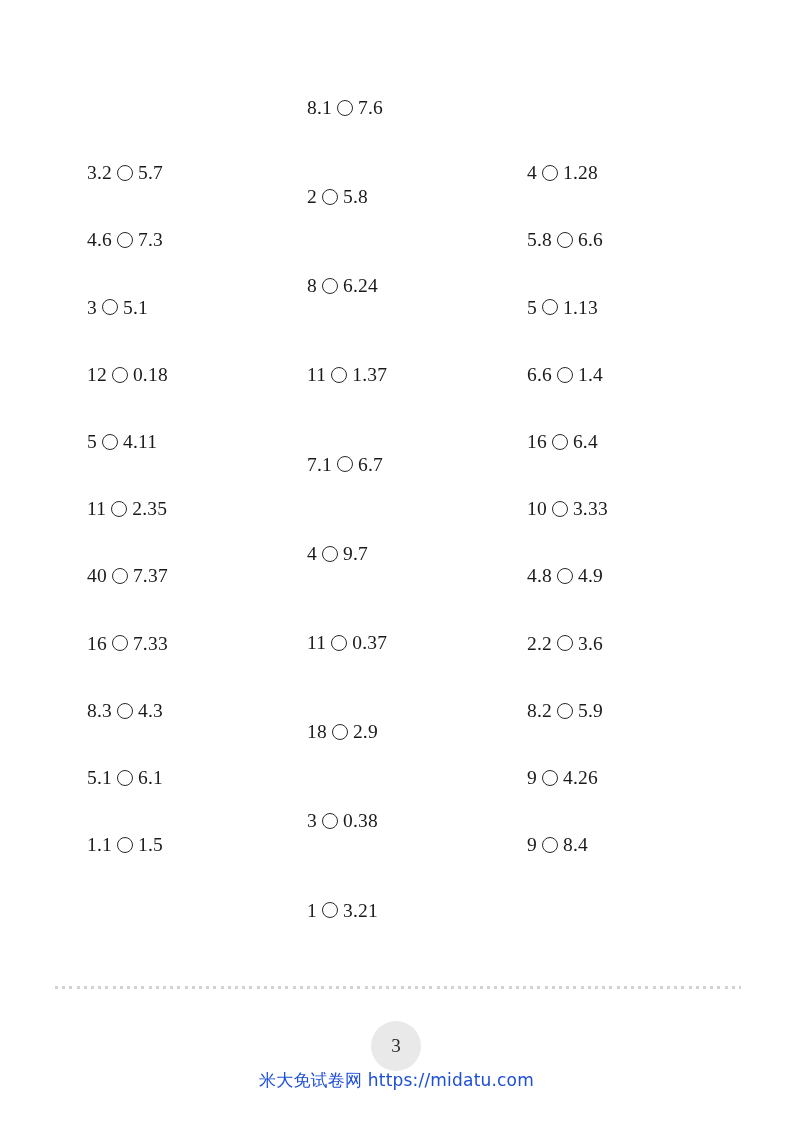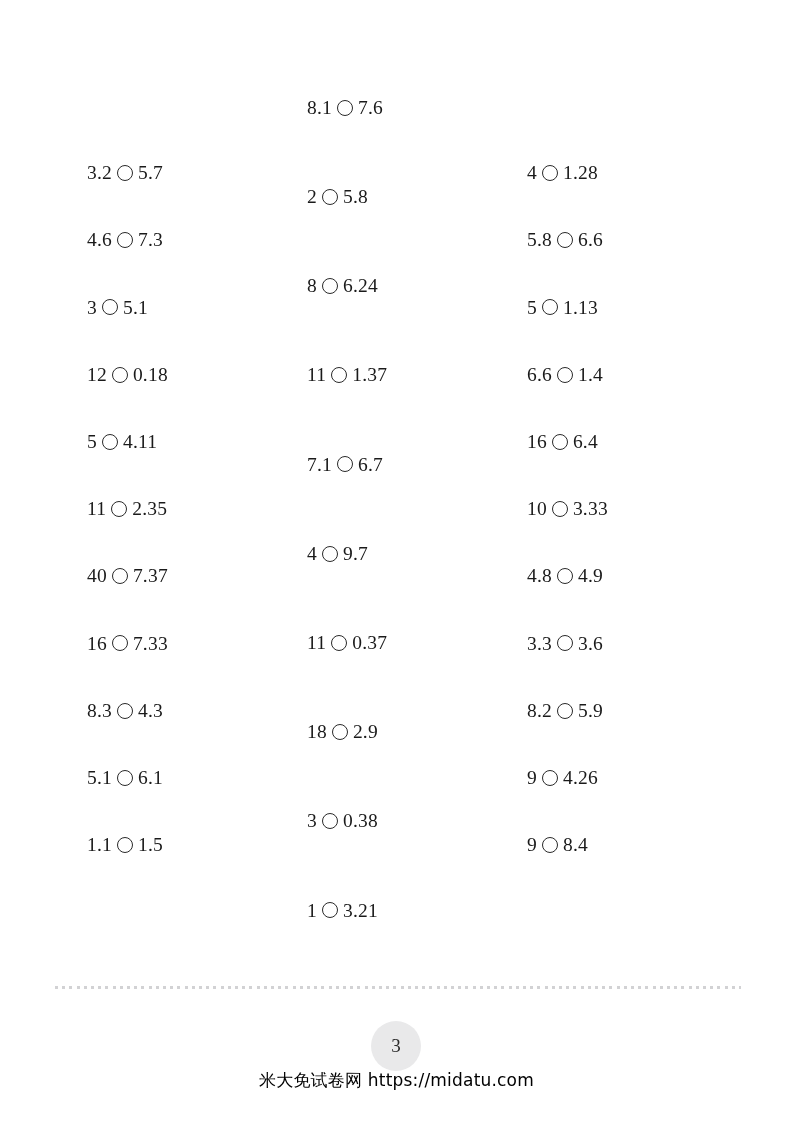--- a/index.html
+++ b/index.html
@@ -107,21 +107,21 @@
     pointer-events: auto;
   }
   #watermark {
     position: absolute;
     left: 0;
     top: 1069px;
     width: 793px;
     text-align: center;
     font-family: "DejaVu Sans", "Liberation Sans", sans-serif;
     font-size: 17px;
-    color: #000000;
+    color: #1d4ed8;
     letter-spacing: 0.2px;
     pointer-events: auto;
   }
 </style>
 </head>
 <body>
 
 <div id="worksheet">
 
   <div id="problem-grid">
@@ -264,21 +264,21 @@
           <span class="operand">10</span>
           <span class="compare-circle"></span>
           <span class="operand">3.33</span>
         </div>
         <div class="problem-row">
           <span class="operand">4.8</span>
           <span class="compare-circle"></span>
           <span class="operand">4.9</span>
         </div>
         <div class="problem-row">
-          <span class="operand">3.3</span>
+          <span class="operand">2.2</span>
           <span class="compare-circle"></span>
           <span class="operand">3.6</span>
         </div>
         <div class="problem-row">
           <span class="operand">8.2</span>
           <span class="compare-circle"></span>
           <span class="operand">5.9</span>
         </div>
         <div class="problem-row">
           <span class="operand">9</span>

